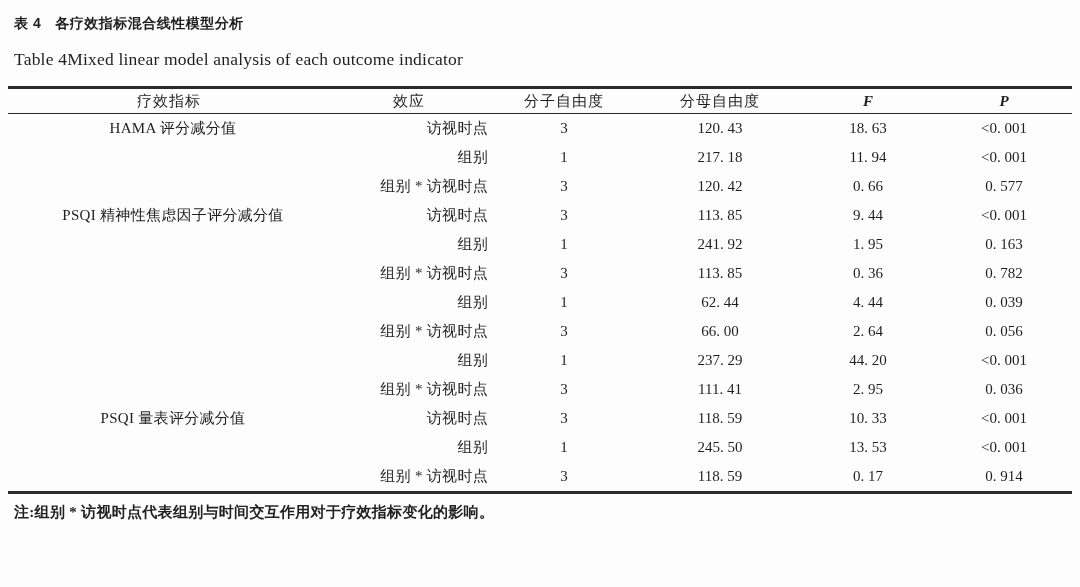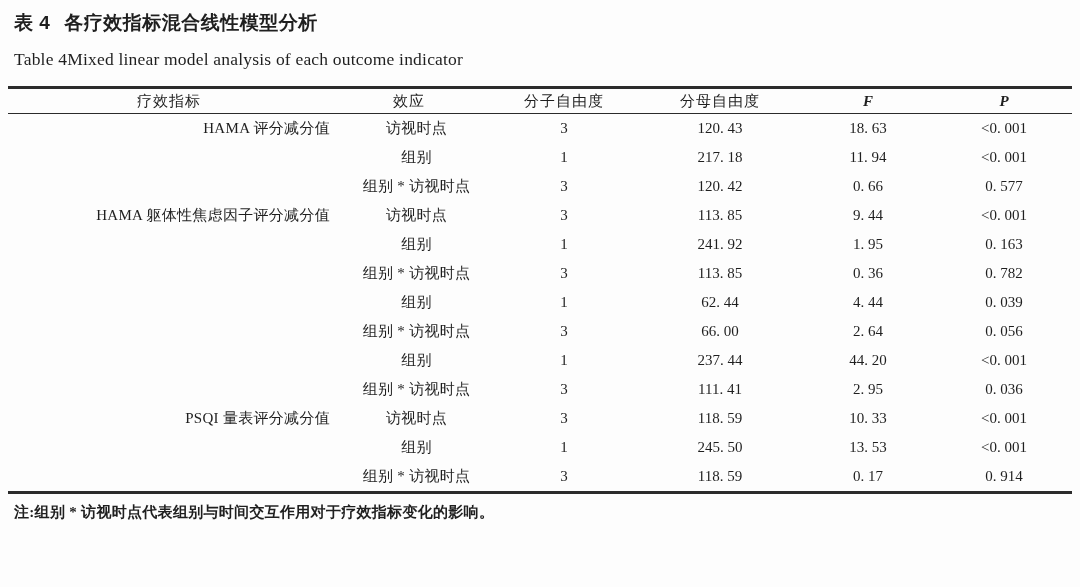--- a/index.html
+++ b/index.html
@@ -7,21 +7,21 @@
     width:1080px; height:587px;
     background:#fdfdfd;
     color:#1f1f1f;
     font-family:"Liberation Serif","DejaVu Serif",serif;
     overflow:hidden;
   }
   .titles { padding:12px 0 0 14px; }
   .title-zh {
     font-family:"Liberation Sans","DejaVu Sans",sans-serif;
     font-weight:700;
-    font-size:19px;
+    font-size:14px;
     line-height:22px;
     letter-spacing:0.5px;
   }
   .title-zh .t-label { margin-right:14px; }
   .title-en {
     font-size:17.5px;
     line-height:22px;
     margin-top:14px;
     letter-spacing:0.2px;
   }
@@ -50,22 +50,22 @@
     letter-spacing:1px;
   }
   thead th.stat { font-style:italic; font-weight:bold; letter-spacing:0; }
   tbody td {
     height:29px;
     padding:0;
     text-align:center;
     white-space:nowrap;
     overflow:hidden;
   }
-  tbody td.c1 { text-align:right; padding-left:8px;  letter-spacing:0.3px; }
-  tbody td.c2 { text-align:center; padding-left:15px; letter-spacing:0.3px; }
+  tbody td.c1 { text-align:center; padding-left:8px;  letter-spacing:0.3px; }
+  tbody td.c2 { text-align:right; padding-left:15px; letter-spacing:0.3px; }
   .note {
     margin:9px 0 0 14px;
     font-size:15px;
     letter-spacing:0.3px;
     font-weight:bold;
   }
 </style>
 </head>
 <body>
 
@@ -116,21 +116,21 @@
     </tr>
     <tr>
       <td class="c1"></td>
       <td class="c2">组别 * 访视时点</td>
       <td class="c3">3</td>
       <td class="c4">120. 42</td>
       <td class="c5">0. 66</td>
       <td class="c6">0. 577</td>
     </tr>
     <tr>
-      <td class="c1">HAMA 躯体性焦虑因子评分减分值</td>
+      <td class="c1">PSQI 精神性焦虑因子评分减分值</td>
       <td class="c2">访视时点</td>
       <td class="c3">3</td>
       <td class="c4">113. 85</td>
       <td class="c5">9. 44</td>
       <td class="c6">&lt;0. 001</td>
     </tr>
     <tr>
       <td class="c1"></td>
       <td class="c2">组别</td>
       <td class="c3">1</td>
@@ -159,21 +159,21 @@
       <td class="c2">组别 * 访视时点</td>
       <td class="c3">3</td>
       <td class="c4">66. 00</td>
       <td class="c5">2. 64</td>
       <td class="c6">0. 056</td>
     </tr>
     <tr>
       <td class="c1"></td>
       <td class="c2">组别</td>
       <td class="c3">1</td>
-      <td class="c4">237. 44</td>
+      <td class="c4">237. 29</td>
       <td class="c5">44. 20</td>
       <td class="c6">&lt;0. 001</td>
     </tr>
     <tr>
       <td class="c1"></td>
       <td class="c2">组别 * 访视时点</td>
       <td class="c3">3</td>
       <td class="c4">111. 41</td>
       <td class="c5">2. 95</td>
       <td class="c6">0. 036</td>

